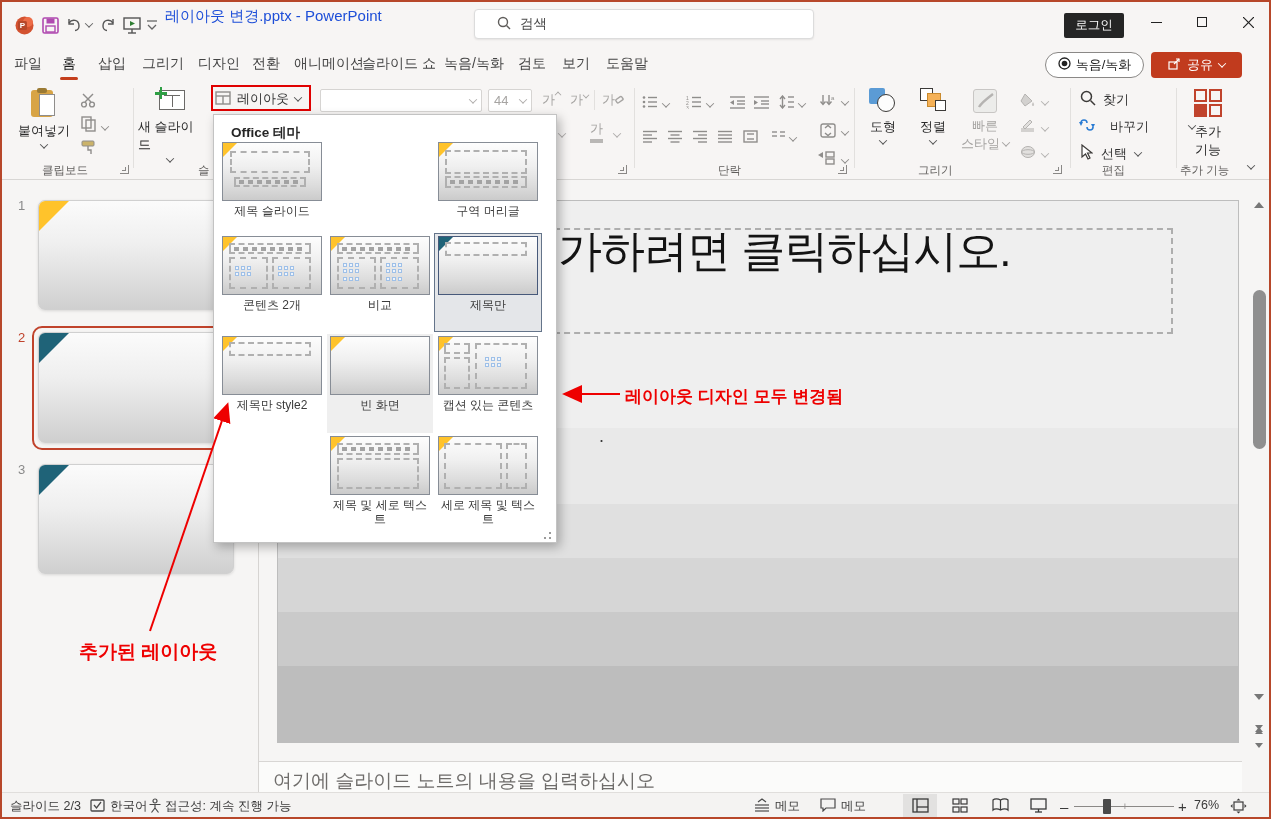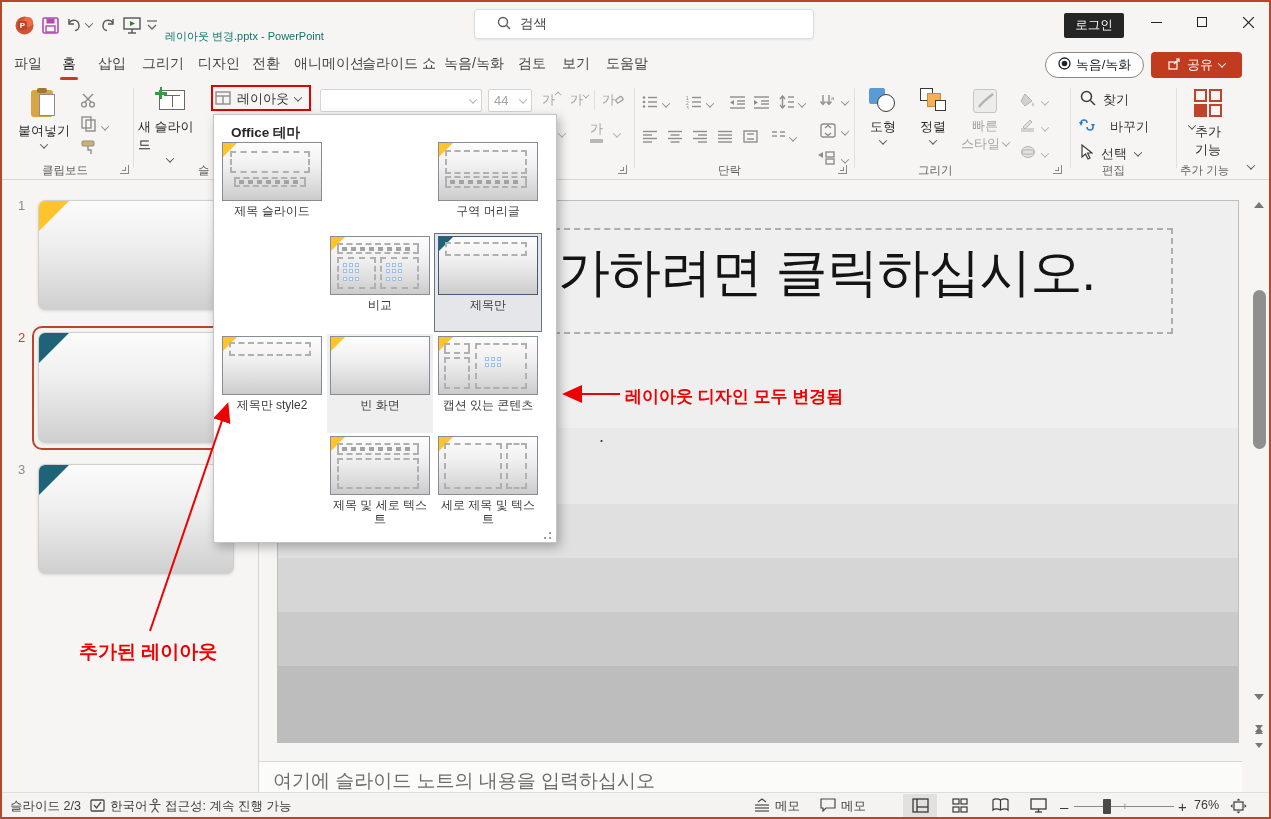--- a/index.html
+++ b/index.html
@@ -5,21 +5,21 @@
   * { margin:0; padding:0; box-sizing:border-box; }
   html,body { background:#888; }
   body { font-family:"Liberation Sans","DejaVu Sans",sans-serif; }
   #app { position:relative; width:1271px; height:819px; background:#fff;
          border:2px solid #b7472a; overflow:hidden; font-size:13px; color:#333; }
   .abs { position:absolute; }
 
   
   #titlebar { position:absolute; left:0; top:0; width:100%; height:46px; background:#f7f5f4; }
   .qat-ic { position:absolute; top:13px; width:20px; height:20px; display:flex; align-items:center; justify-content:center; }
-  #title-text { position:absolute; left:163px; top:27px; font-size:11px; color:#0f766e; white-space:nowrap; }
+  #title-text { position:absolute; left:163px; top:5px; font-size:15px; color:#1d4ed8; white-space:nowrap; }
   #searchbox { position:absolute; left:472px; top:7px; width:340px; height:30px; background:#fff;
                border:1px solid #dcdcdc; border-radius:4px; box-shadow:0 1px 2px rgba(0,0,0,.08);
                display:flex; align-items:center; padding-left:22px; gap:9px; color:#4a4a4a; font-size:13.5px;}
   #login-btn { position:absolute; left:1062px; top:11px; width:60px; height:25px; background:#252525; color:#fff;
                font-size:12.5px; display:flex; align-items:center; justify-content:center; border-radius:2px; }
   .winbtn { position:absolute; top:0; width:46px; height:40px; display:flex; align-items:center; justify-content:center; }
   .chev { display:inline-block; width:6px; height:6px; border-right:1.4px solid currentColor; border-bottom:1.4px solid currentColor; transform:rotate(45deg) translate(-1px,-1px); }
   .chev.up { transform:rotate(-135deg); }
 
   
@@ -55,21 +55,21 @@
                  background:linear-gradient(180deg,#fbfbfb 0%,#efefef 40%,#e2e2e2 65%,#cfcfcf 100%);
                  box-shadow:0 1px 3px rgba(0,0,0,.12); overflow:hidden; }
   .corner { position:absolute; left:0; top:0; width:0; height:0; border-top:30px solid #ffc32b; border-right:30px solid transparent; }
   .corner.teal { border-top-color:#1f6378; }
   .slide-num { position:absolute; font-size:13px; color:#8a8a8a; }
   #sel-frame { position:absolute; left:30px; top:324px; width:209px; height:124px; border:2px solid #c0432c; border-radius:10px; }
 
   #slide { position:absolute; left:275px; top:198px; width:962px; height:543px; border:1px solid #bdbdbd;
            background:linear-gradient(180deg,#efefef 0%,#efefef 42%,#e9e9e9 42%,#e9e9e9 56%,#e0e0e0 56%,#e0e0e0 66%,#d6d6d6 66%,#d6d6d6 76%,#cacaca 76%,#cacaca 86%,#bdbdbd 86%,#bdbdbd 100%); }
   #placeholder { position:absolute; left:341px; top:226px; width:830px; height:106px; border:2px dashed #aeaeae; }
-  #slide-title { position:absolute; left:556px; top:236px; font-size:52px; color:#141414; letter-spacing:-1px; white-space:nowrap;text-align:right; }
+  #slide-title { position:absolute; left:556px; top:220px; font-size:44px; color:#141414; letter-spacing:-1px; white-space:nowrap;text-align:right; }
   #stray-dot { position:absolute; left:597px; top:424px; font-size:18px; color:#3a3a3a; }
 
   
   .tri { width:0; height:0; border-left:5px solid transparent; border-right:5px solid transparent; }
   .tri.up { border-bottom:6px solid #777; }  .tri.dn { border-top:6px solid #777; }
   .tri.sm { border-left-width:4px; border-right-width:4px; }
   .tri.sm.up{ border-bottom-width:5px;}  .tri.sm.dn{ border-top-width:5px;}
   #v-thumb { position:absolute; left:1251px; top:288px; width:13px; height:159px; background:#8f8f8f; border-radius:7px; }
 
   
@@ -644,20 +644,45 @@
     </div>
     <div class="cell" style="left:221px;top:25px">
       <div class="gthumb">
           <span class="gcorner"></span>
           <span class="ph" style="left:6px;top:7px;width:82px;height:24px"></span>
           <span class="ph hatch" style="left:6px;top:33px;width:82px;height:12px"></span>
         </div>
       <div class="cap">구역 머리글</div>
     </div>
 
+    <div class="cell" style="left:5px;top:119px">
+      <div class="gthumb">
+          <span class="gcorner"></span>
+          <span class="ph hatch" style="left:6px;top:6px;width:82px;height:11px"></span>
+          <span class="ph" style="left:6px;top:20px;width:39px;height:32px"></span>
+          <span class="ph" style="left:49px;top:20px;width:39px;height:32px"></span>
+          <span class="ico6 tiny" style="left:12px;top:29px">
+            <i></i>
+            <i></i>
+            <i></i>
+            <i></i>
+            <i></i>
+            <i></i>
+          </span>
+          <span class="ico6 tiny" style="left:55px;top:29px">
+            <i></i>
+            <i></i>
+            <i></i>
+            <i></i>
+            <i></i>
+            <i></i>
+          </span>
+        </div>
+      <div class="cap">콘텐츠 2개</div>
+    </div>
     <div class="cell" style="left:113px;top:119px">
       <div class="gthumb">
           <span class="gcorner"></span>
           <span class="ph hatch" style="left:6px;top:6px;width:82px;height:11px"></span>
           <span class="ph" style="left:6px;top:20px;width:39px;height:32px"></span>
           <span class="ph" style="left:49px;top:20px;width:39px;height:32px"></span>
           <span class="ico6 tiny" style="left:12px;top:26px">
             <i></i>
             <i></i>
             <i></i>

